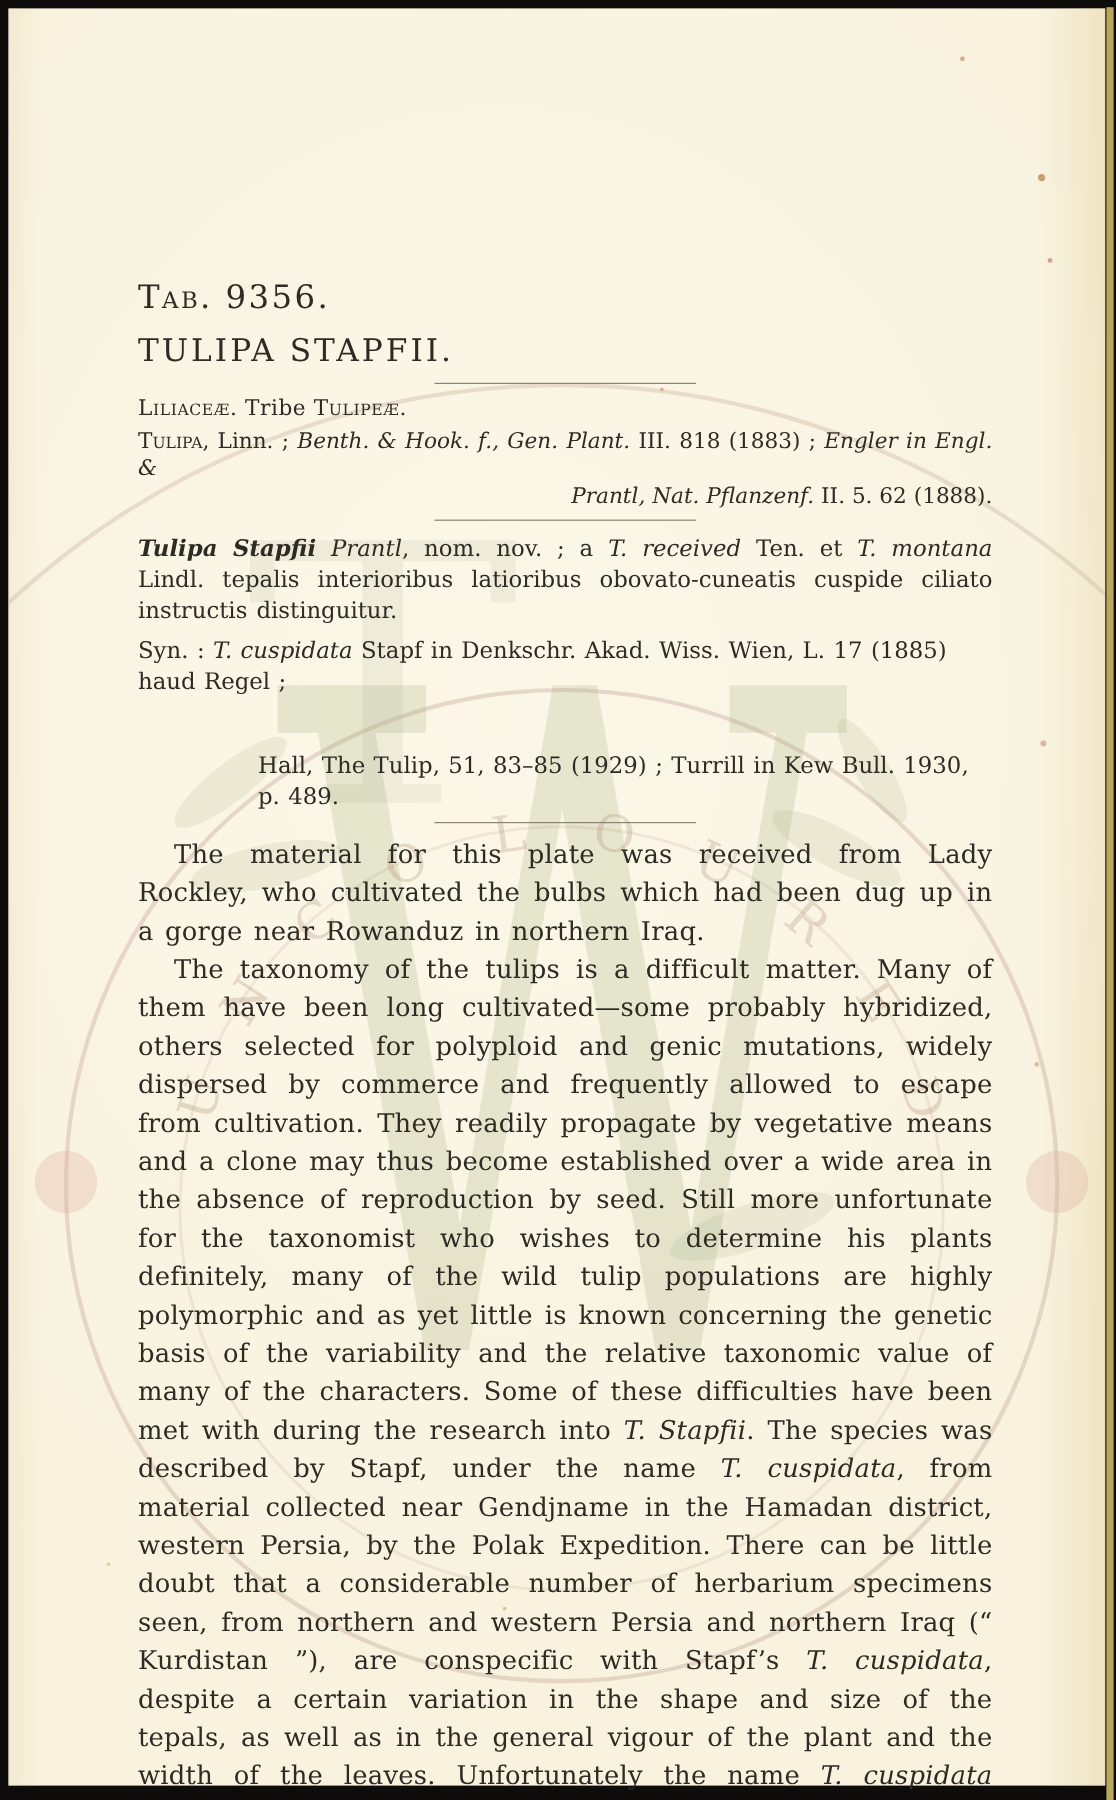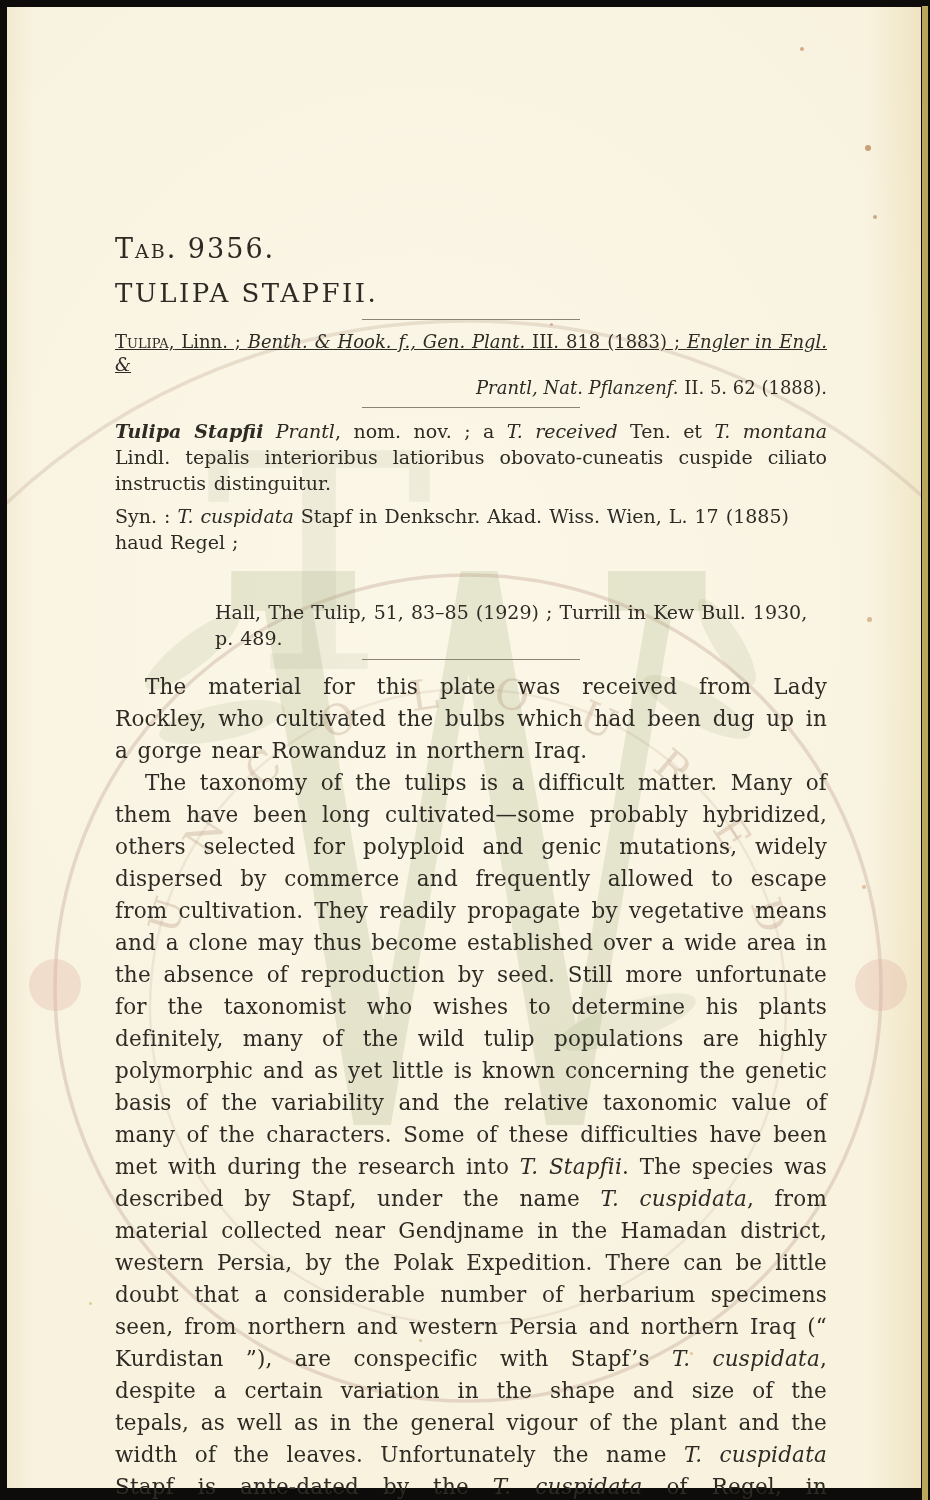--- a/index.html
+++ b/index.html
@@ -37,21 +37,21 @@
   .center{text-align:left;}
   .tab-line{font-size:27px;font-variant:small-caps;letter-spacing:2px;line-height:32px;margin-bottom:10px;}
   .main-title{font-size:26px;letter-spacing:2.5px;line-height:36px;margin-bottom:7px;}
   .subtitle{font-size:27px;font-style:italic;line-height:32px;margin-bottom:7px;}
   .rule-short{width:218px;border:none;border-top:1.4px solid #8b8474;margin:8px auto 10px auto;}
   .family-line{font-size:18px;line-height:22px;margin-bottom:4px;letter-spacing:.5px;}
   .sc{font-variant:small-caps;}
   .it{font-style:italic;}
   .bd{font-weight:bold;font-style:italic;}
   .cite{font-size:18px;line-height:23px;}
-  .cite-l1{display:block;text-align:justify;text-align-last:justify;text-decoration:underline;}
+  .cite-l1{display:block;text-align:justify;text-align-last:justify;}
   .cite-l2{display:block;text-align:right;}
   .diagnosis{font-size:19px;line-height:26px;text-align:justify;margin-top:10px;word-spacing:1.5px;}
   .synonymy{font-size:19px;line-height:26px;margin-top:7px;word-spacing:1px;}
   .syn-l2{display:block;padding-left:100px;margin-top:44px;}
   .body-par{
     font-size:21.5px;line-height:32px;text-align:justify;
     word-spacing:2.5px;letter-spacing:.2px;margin:0;
   }
   #paragraph-1{margin-top:11px;text-indent:30px;}
   #paragraph-2{text-indent:30px;}
@@ -115,20 +115,21 @@
 
   <div class="content">
 
     <div class="center tab-line">Tab. 9356.</div>
 
     <div class="center main-title">TULIPA STAPFII.</div>
 
 
     <hr class="rule-short">
 
+    <div class="center family-line"><span class="sc">Liliaceæ.</span><span>  Tribe </span><span class="sc">Tulipeæ.</span></div>
 
     <div class="cite">
       <span class="cite-l1"><span><span class="sc">Tulipa,</span><span> Linn. ; </span><span class="it">Benth. &amp; Hook. f., Gen. Plant.</span><span> III. 818 (1883) ; </span><span class="it">Engler in Engl. &amp;</span></span></span>
       <span class="cite-l2"><span class="it">Prantl, Nat. Pflanzenf.</span><span> II. 5. 62 (1888).</span></span>
     </div>
 
     <hr class="rule-short">
 
     <div class="diagnosis"><span class="bd">Tulipa Stapfii</span><span class="it"> Prantl</span><span>, nom. nov. ;  a </span><span class="it">T. received</span><span> Ten. et </span><span class="it">T. montana</span><span> Lindl. tepalis interioribus latioribus obovato-cuneatis cuspide ciliato instructis distinguitur.</span></div>
 

